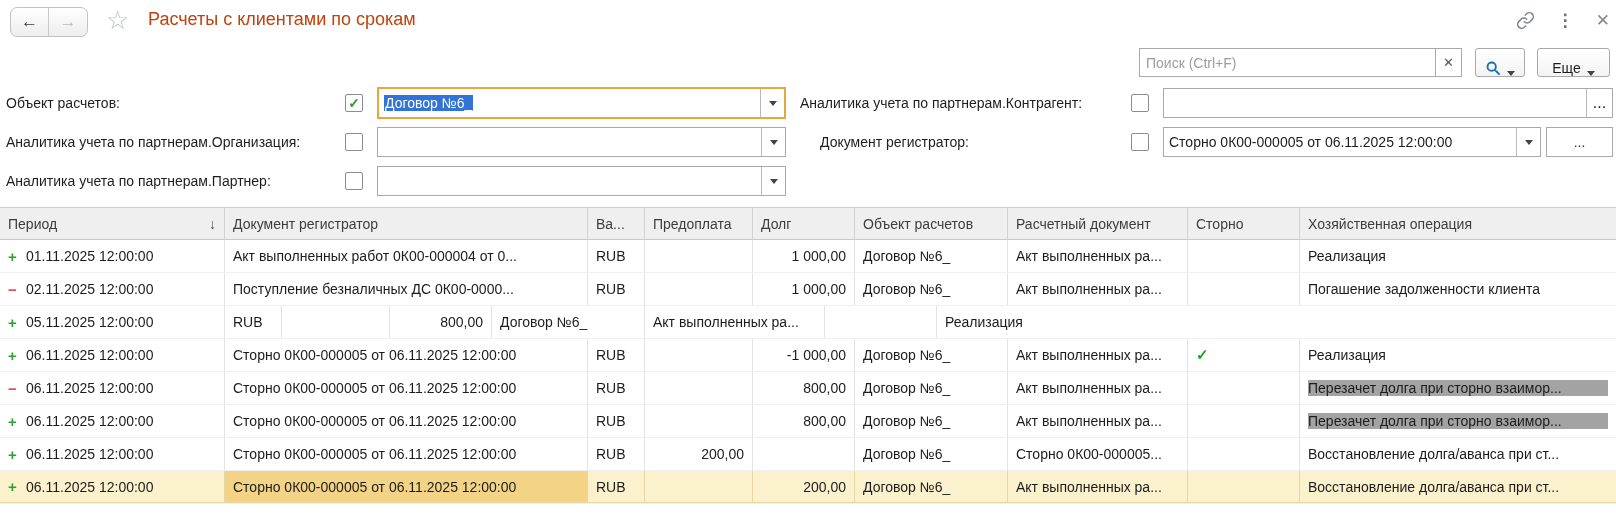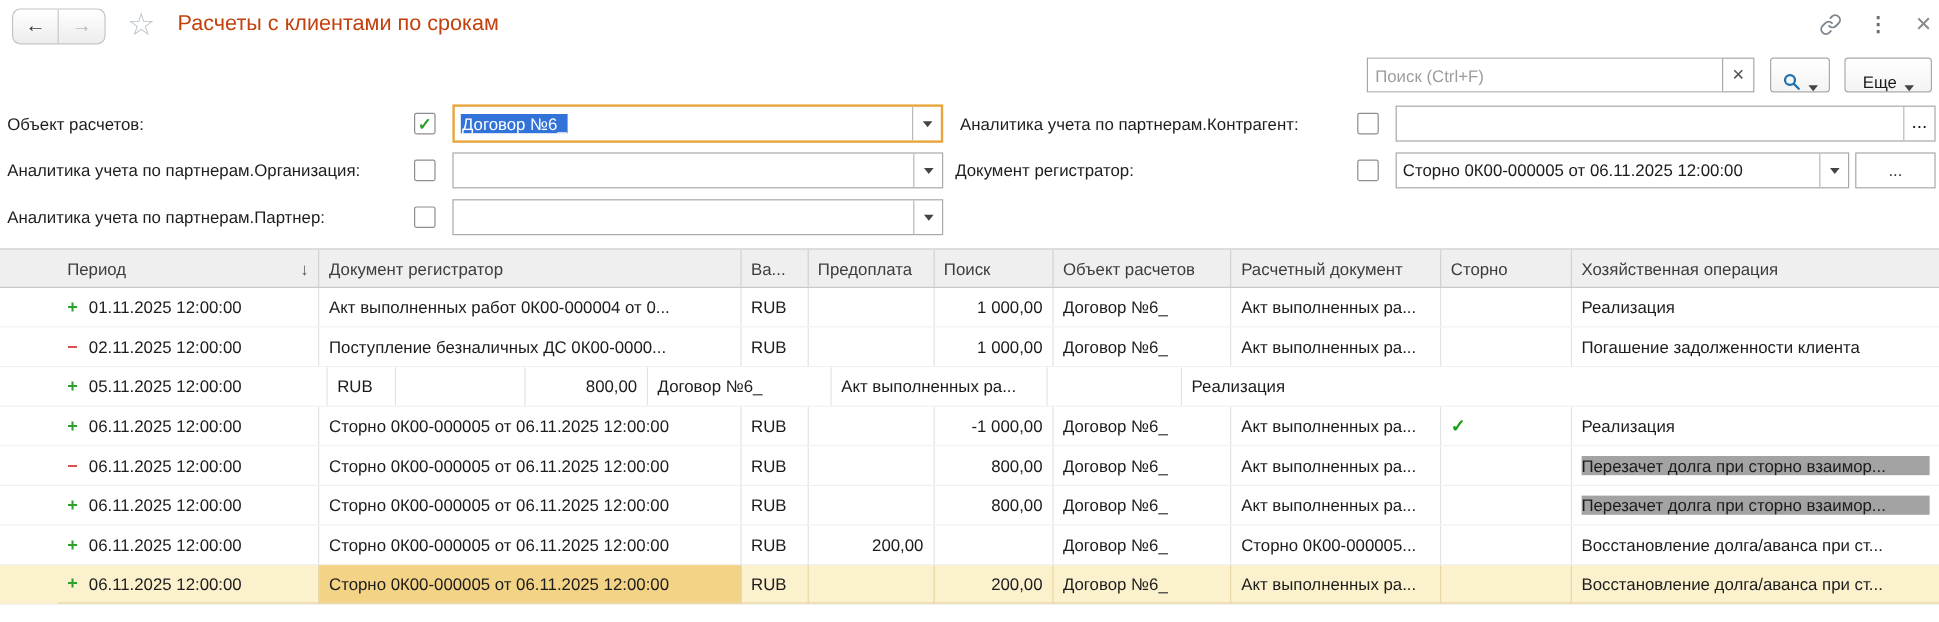--- a/index.html
+++ b/index.html
@@ -51,21 +51,21 @@
   .field .seg { width:24px; border-left:1px solid #b9b9b9; display:flex; align-items:center;
     justify-content:center; cursor:pointer; }
   .field.focused { border:2px solid #e8a63c; }
   .sel-text { background:#3273d9; color:#ffffff; padding:0 1px; }
   .dots-btn { position:absolute; height:30px; border:1px solid #a9a9a9; background:#fff;
     display:flex; align-items:center; justify-content:center; font-size:14px; color:#333;
     cursor:pointer; }
 
   
   .table { position:absolute; left:0; top:207px; width:1616px; }
-  .tr { display:flex; height:33px;padding-left:48px; }
+  .tr { display:flex; height:33px; }
   .tr.body-row { border-bottom:1px solid #efefef; background:#fff; }
   .tr.head { background:#efefef; border-top:1px solid #cfcfcf; border-bottom:1px solid #c9c9c9; }
   .th, .td { display:flex; align-items:center; padding:0 8px; font-size:14px;
     white-space:nowrap; overflow:hidden; }
   .th { color:#3d3d3d; border-right:1px solid #d2d2d2; }
   .td { color:#1c1c1c; border-right:1px solid #e3e3e3; }
   .c1{width:225px}.c2{width:363px}.c3{width:57px}.c4{width:108px}.c5{width:102px}
   .c6{width:153px}.c7{width:180px}.c8{width:112px}.c9{width:316px}
   .c9.th, .c9.td { border-right:none; }
   .num { justify-content:flex-end; }
@@ -151,21 +151,21 @@
 <div class="cbox" style="left:345px; top:133px;"></div>
 <div class="field" style="left:377px; top:127px; width:409px;">
   <div class="val">
       <span></span>
     </div>
   <div class="seg">
       <span class="caret"></span>
     </div>
 </div>
 
-<div class="flabel" style="left:796px; top:127px;">Документ регистратор:</div>
+<div class="flabel" style="left:820px; top:127px;">Документ регистратор:</div>
 <div class="cbox" style="left:1131px; top:133px;"></div>
 <div class="field" style="left:1163px; top:127px; width:378px;">
   <div class="val">
       <span>Сторно 0К00-000005 от 06.11.2025 12:00:00</span>
     </div>
   <div class="seg">
       <span class="caret"></span>
     </div>
 </div>
 <div class="dots-btn" style="left:1546px; top:127px; width:67px;">
@@ -185,21 +185,21 @@
 
 <div class="table">
   <div class="tr head">
     <div class="th c1">
         <span>Период</span>
         <span class="sort">↓</span>
       </div>
     <div class="th c2">Документ регистратор</div>
     <div class="th c3">Ва...</div>
     <div class="th c4">Предоплата</div>
-    <div class="th c5">Поиск</div>
+    <div class="th c5">Долг</div>
     <div class="th c6">Объект расчетов</div>
     <div class="th c7">Расчетный документ</div>
     <div class="th c8">Сторно</div>
     <div class="th c9">Хозяйственная операция</div>
   </div>
 
   <div class="tr body-row">
     <div class="td c1">
         <span class="sign plus">+</span>
         <span>01.11.2025 12:00:00</span>

